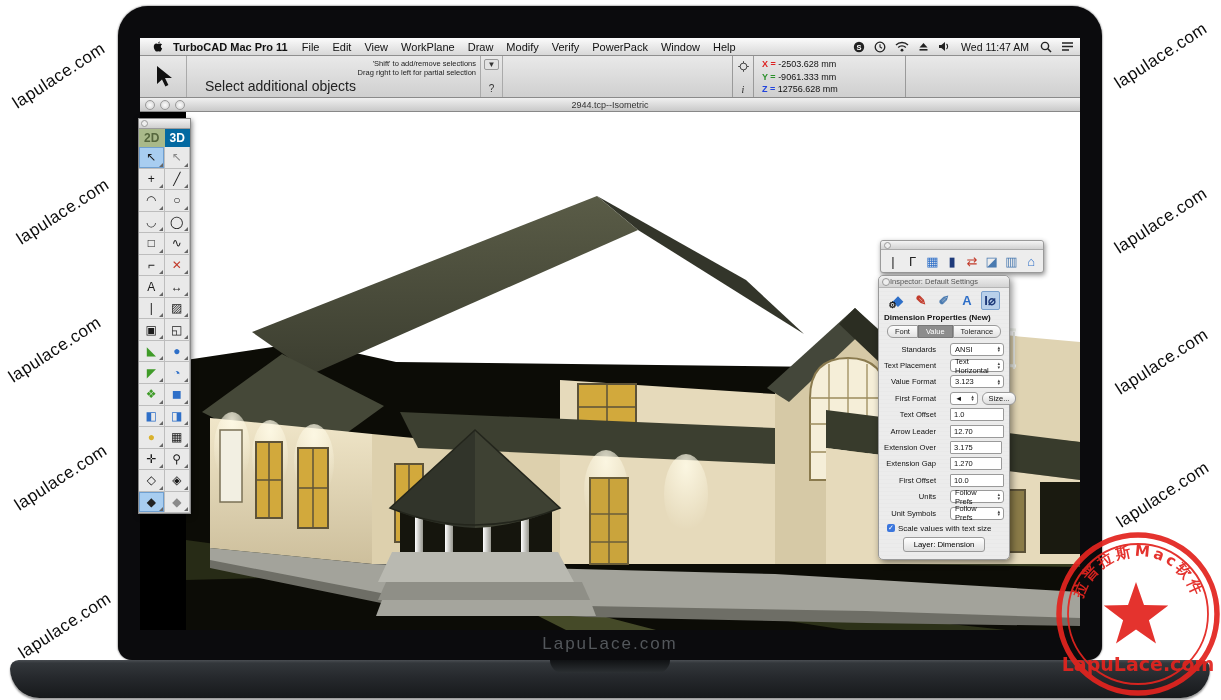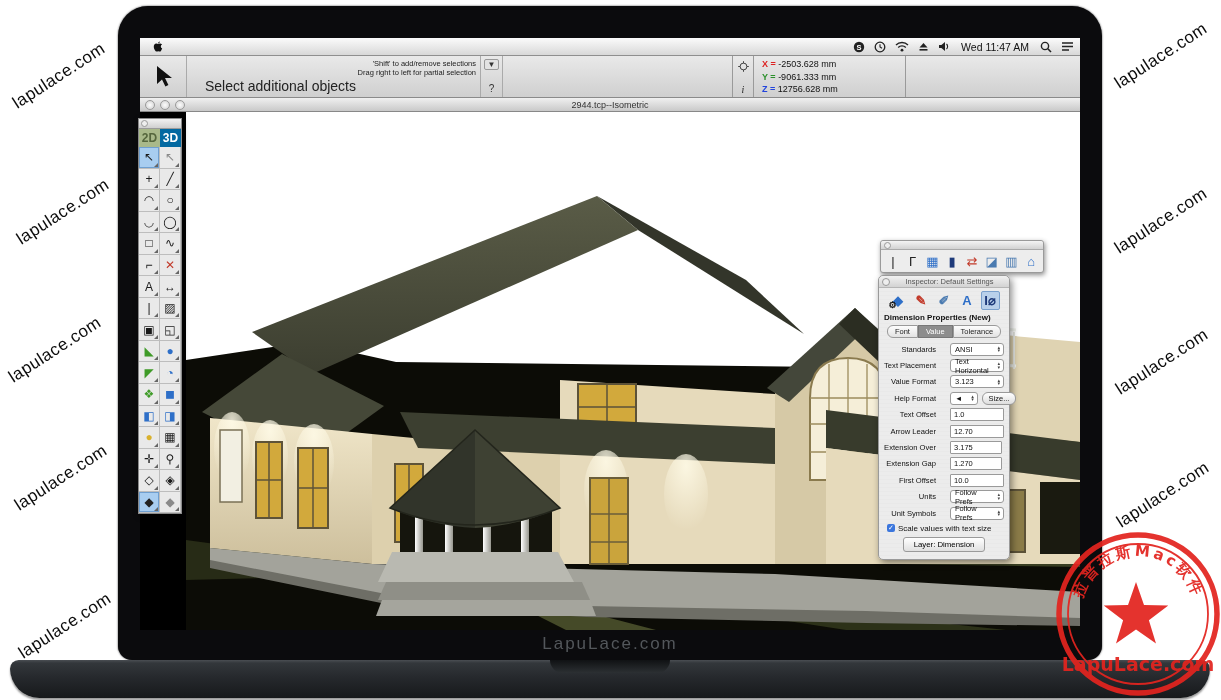--- a/index.html
+++ b/index.html
@@ -54,21 +54,21 @@
   #doctitle{position:absolute;left:0;top:60px;width:100%;height:14px;
             background:linear-gradient(#f0f0f0,#c9c9c9);border-bottom:1px solid #888;
             display:flex;align-items:center;box-sizing:border-box;}
   .tl{width:8px;height:8px;border-radius:50%;border:1px solid #9a9a9a;
       background:radial-gradient(#fdfdfd,#cfcfcf);margin-left:5px;}
   #doc-name{position:absolute;left:0;right:0;text-align:center;font-size:9px;color:#333;}
   
   #canvas{position:absolute;left:0;top:74px;width:940px;height:518px;background:#000;}
   #viewport{position:absolute;left:46px;top:0;width:894px;height:518px;background:#fff;}
   
-  #palette{position:absolute;left:-2px;top:80px;width:44px;z-index:30;border:1px solid #8a8a8a;
+  #palette{position:absolute;left:-2px;top:80px;width:53px;z-index:30;border:1px solid #8a8a8a;
            background:#e6e6e6;box-shadow:1px 2px 5px rgba(0,0,0,.5);box-sizing:border-box;}
   #palette .ptitle{height:9px;background:linear-gradient(#f2f2f2,#cfcfcf);border-bottom:1px solid #9a9a9a;
                    display:flex;align-items:center;}
   #palette .ptitle .dot{width:5px;height:5px;border-radius:50%;border:1px solid #999;margin-left:2px;background:#eee;}
   #palette-tabs{display:flex;height:18px;}
   #palette-tabs .ptab{flex:1;display:flex;align-items:center;justify-content:center;font-size:12px;
                       font-weight:bold;color:#55663d;background:#a9b98a;}
   #palette-tabs .ptab.active{background:#0369a1;color:#fff;}
   #palette-grid{display:grid;grid-template-columns:repeat(2,1fr);grid-auto-rows:21.55px;}
   .cell{position:relative;border-right:1px solid #bdbdbd;border-bottom:1px solid #bdbdbd;
@@ -88,21 +88,21 @@
   #arch-tools{display:flex;height:22px;align-items:center;justify-content:space-around;padding:0 2px;}
   .atool{font-size:13px;display:flex;align-items:center;justify-content:center;width:18px;height:18px;}
   
   #inspector{position:absolute;left:738px;top:237px;width:132px;height:285px;z-index:31;
              background:repeating-linear-gradient(#ececec,#ececec 3px,#e6e6e6 4px);
              border:1px solid #9a9a9a;border-radius:5px;box-shadow:2px 3px 7px rgba(0,0,0,.45);
              box-sizing:border-box;font-size:8px;color:#111;}
   #insp-title{height:11px;display:flex;align-items:center;background:linear-gradient(#f1f1f1,#d3d3d3);
               border-bottom:1px solid #b5b5b5;border-radius:5px 5px 0 0;}
   #insp-title .dot{width:6px;height:6px;border-radius:50%;border:1px solid #999;margin-left:3px;background:#eee;}
-  #insp-title .t{flex:1;text-align:center;font-size:7.5px;color:#555;}
+  #insp-title .t{flex:1;font-size:7.5px;color:#555;}
   #inspector-icons{display:flex;align-items:center;justify-content:center;gap:4px;height:25px;}
   .iicon{width:19px;height:19px;display:flex;align-items:center;justify-content:center;
          font-size:13px;font-weight:bold;position:relative;}
   .iicon.sel{background:#b9d0ea;border:1px solid #7aa0cc;border-radius:2px;box-sizing:border-box;}
   .iicon .gear{position:absolute;left:0;bottom:0;font-size:9px;color:#111;}
   #insp-section{font-weight:bold;font-size:8px;padding-left:5px;height:11px;}
   #insp-tabs{display:flex;justify-content:center;gap:0;height:13px;margin:1px 0 3px;}
   .itab{border:1px solid #9a9a9a;background:linear-gradient(#fdfdfd,#e2e2e2);padding:0 7px;
         display:flex;align-items:center;font-size:7.5px;color:#222;}
   .itab:first-child{border-radius:6px 0 0 6px;}
@@ -149,20 +149,33 @@
   <div id="chin-brand">LapuLace.com</div>
 
   <div id="screen">
 
     <div id="menubar">
       <span class="apple">
         <svg width="11" height="12" viewBox="0 0 11 12">
               <path d="M7.8,0.6c0.1,0.8-0.7,1.9-1.6,1.9C6,1.6,6.9,0.7,7.8,0.6z M9.3,9.2c0.4-0.6,0.6-0.9,0.9-1.6 c-1.8-0.8-1.9-3.2-0.1-4C9.5,2.9,8.6,2.6,8,2.6C7.2,2.6,6.7,3,6.2,3C5.6,3,5.1,2.6,4.3,2.6C2.9,2.7,1.5,4,1.8,6.3 c0.2,1.9,1.6,4.3,2.8,4.3c0.6,0,1-0.4,1.7-0.4c0.7,0,1,0.4,1.7,0.4C8.6,10.6,9,9.9,9.3,9.2z" fill="#111"></path>
             </svg>
       </span>
+      <span id="menu-list">
+        <span class="app-name">TurboCAD Mac Pro 11</span>
+      <span class="menu-item">File</span>
+            <span class="menu-item">Edit</span>
+            <span class="menu-item">View</span>
+            <span class="menu-item">WorkPlane</span>
+            <span class="menu-item">Draw</span>
+            <span class="menu-item">Modify</span>
+            <span class="menu-item">Verify</span>
+            <span class="menu-item">PowerPack</span>
+            <span class="menu-item">Window</span>
+            <span class="menu-item">Help</span>
+          </span>
       <span id="status-icons">
         <span class="sicon">
               <svg width="12" height="12" viewBox="0 0 12 12">
                 <circle cx="6" cy="6" r="5.2" fill="#222"></circle>
                 <text x="6" y="8.6" text-anchor="middle" font-size="7.5" font-weight="bold" fill="#fff" font-family="Liberation Sans,sans-serif">S</text>
               </svg>
             </span>
             <span class="sicon">
               <svg width="12" height="12" viewBox="0 0 12 12">
                 <circle cx="6" cy="6" r="4.8" fill="none" stroke="#222" stroke-width="1.3"></circle>
@@ -451,21 +464,21 @@
               </span>
             </div>
             <div class="insp-row">
               <span class="lbl">Value Format</span>
               <span class="mac-select w-sel">
                 <span>3.123</span>
                 <span class="ud">▲<br>▼</span>
               </span>
             </div>
             <div class="insp-row">
-              <span class="lbl">Help Format</span>
+              <span class="lbl">First Format</span>
               <span class="mac-select w-arrow">
                 <span>◄</span>
                 <span class="ud">▲<br>▼</span>
               </span>
               <span class="size-btn">Size...</span>
             </div>
             <div class="insp-row">
               <span class="lbl">Text Offset</span>
               <span class="mac-input w-wide">1.0</span>
             </div>

